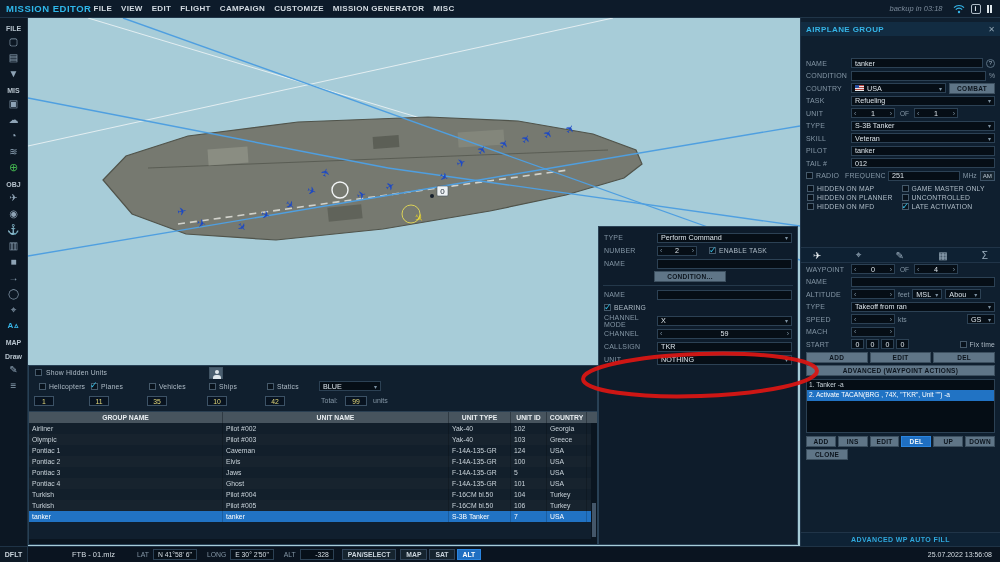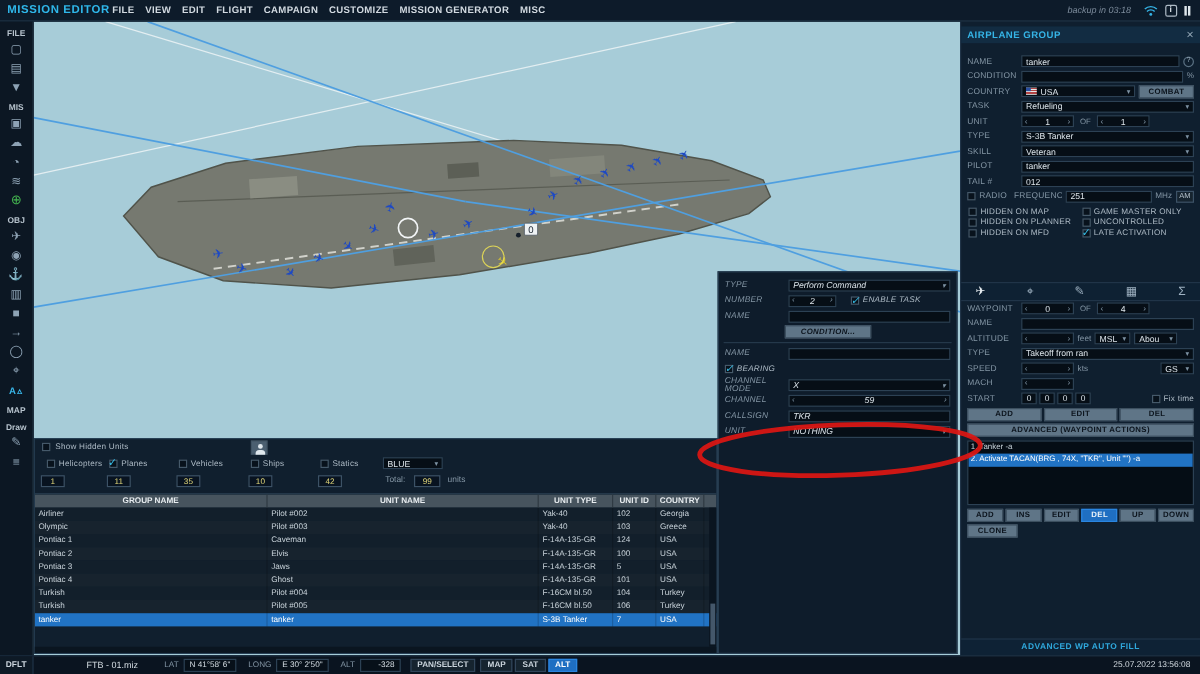--- a/index.html
+++ b/index.html
@@ -45,54 +45,54 @@
   .of{color:#8496a5;font-size:6.5px;padding:0 2px;flex:none;}
   .unit-label{color:#8496a5;font-size:6.8px;flex:none;}
   .qbtn{width:9px;height:9px;flex:none;border-radius:50%;border:1px solid #5a7082;color:#9fb2c2;font-size:6px;display:flex;align-items:center;justify-content:center;cursor:pointer;}
   .ambox{height:10px;flex:none;padding:0 2px;border:1px solid #3c5266;background:#16242f;color:#b9c5cf;font-size:6.2px;display:flex;align-items:center;cursor:pointer;}
   .mini{width:13px;height:10px;flex:none;background:#060e16;border:1px solid #2c4154;display:flex;align-items:center;justify-content:center;font-size:7px;color:#dbe3e9;cursor:text;}
   .flag{display:inline-block;width:9px;height:6px;margin-right:3px;flex:none;background:repeating-linear-gradient(180deg,#b34444 0 1px,#e8e8e8 1px 2px);position:relative;}
   .flag::after{content:"";position:absolute;left:0;top:0;width:4px;height:3px;background:#2a4fa0;}
 
   
   #right{position:absolute;right:0;top:18px;width:200px;height:528px;background:#0f1f2f;border-left:1px solid #203448;display:flex;flex-direction:column;padding-top:4px;z-index:5;}
-  .phead{height:14px;flex:none;background:#122c42;display:flex;align-items:center;padding:0 5px;margin-bottom:9px;}
+  .phead{height:14px;flex:none;background:#122c42;display:flex;align-items:center;padding:0 5px;margin-bottom:21px;}
   .phead .t{color:#35b4e6;font-weight:bold;font-size:8px;letter-spacing:.4px;flex:1;}
   .close{color:#8fa3b2;font-size:8px;cursor:pointer;}
   #ag-checkboxes{display:grid;grid-template-columns:1fr 1fr;gap:2px 2px;padding:3px 6px;}
   .cbitem{display:flex;align-items:center;gap:3px;cursor:pointer;}
   .wicons{display:flex;align-items:center;justify-content:space-between;padding:0 12px;height:16px;margin-top:34px;border-top:1px solid #203448;border-bottom:1px solid #203448;background:#0e2133;}
   .wicon{color:#9fb2c2;font-size:10px;cursor:pointer;}
   .wicon:first-child{color:#e8eef2;}
   .btnrow{display:flex;gap:2px;padding:1px 5px;}
   .actlist{margin:2px 5px;height:54px;background:#050d15;border:1px solid #2c4154;overflow:hidden;font-size:6.6px;}
   .act{padding:1px 2px;color:#c9d3da;line-height:1.3;cursor:pointer;}
   .act.sel{background:#2173c4;color:#fff;}
   .autofill{margin-top:auto;height:14px;flex:none;background:#0e2235;border-top:1px solid #203448;display:flex;align-items:center;justify-content:center;color:#2fa8dc;font-weight:bold;font-size:7px;letter-spacing:.4px;cursor:pointer;}
 
   
   #dialog{position:absolute;left:598px;top:226px;width:200px;height:319px;background:#0e1c2b;border:1px solid #2a4155;padding-top:4px;z-index:6;}
-  #dialog .frow{height:13px;font-style:italic;}
+  #dialog .frow{height:13px;}
   #dialog .dl{width:50px;flex:none;color:#8496a5;font-size:7px;letter-spacing:.2px;}
   .condbtn{margin-left:50px;width:72px;}
   .dsep{height:1px;background:#24384a;margin:2px 4px;}
 
   
   #unitlist{position:absolute;left:28px;top:365px;width:570px;height:180px;background:#101f2e;border:1px solid #274055;z-index:7;display:flex;flex-direction:column;}
   .ulhead{height:13px;flex:none;background:#13304a;display:flex;align-items:center;padding:0 5px;color:#35b4e6;font-weight:bold;font-size:8px;letter-spacing:.4px;}
   .ulrow{position:relative;height:14px;flex:none;}
   .ulrow .cb{position:absolute;top:3px;}
   .r1 .cb{left:6px;}
   .r1 .cbl{position:absolute;left:17px;top:3px;}
   .person{position:absolute;left:180px;top:1px;width:14px;height:12px;background:#4b5f70;border:1px solid #32445366;cursor:pointer;}
   .person::before{content:"";position:absolute;left:5px;top:1.5px;width:4px;height:4px;border-radius:50%;background:#dfe7ec;}
   .person::after{content:"";position:absolute;left:3px;top:6.5px;width:8px;height:4px;border-radius:3px 3px 0 0;background:#dfe7ec;}
   .fg{position:absolute;top:3px;display:flex;align-items:center;gap:3px;cursor:pointer;}
   .fg .cb{position:static;}
-  .coalition{position:absolute;left:290px;top:1px;width:50px;flex:none;}
+  .coalition{position:absolute;left:290px;top:1px;width:62px;flex:none;}
   .countbox{position:absolute;top:2px;width:20px;height:10px;border:1px solid #3c5266;background:#081320;color:#e3d87a;display:flex;align-items:center;justify-content:center;font-size:6.8px;}
   .r3 .tlabel{position:absolute;left:292px;top:3px;color:#8496a5;font-size:7px;}
   .countbox.total{left:316px;width:22px;}
   .r3 .tlabel.units{left:344px;}
   .utable{margin-top:3px;flex:1;position:relative;border-top:1px solid #2a3f52;overflow:hidden;}
   .thead{display:flex;height:11px;background:#47545e;color:#e8edf0;font-weight:bold;font-size:6.8px;}
   .th{display:flex;align-items:center;justify-content:center;border-right:1px solid #2f3a43;overflow:hidden;white-space:nowrap;cursor:pointer;}
   .c0{width:194px;}.c1{width:226px;}.c2{width:62px;}.c3{width:36px;}.c4{width:40px;}
   .trow{display:flex;height:11px;font-size:6.8px;color:#c9d3da;cursor:pointer;}
   #ul-tbody .trow:nth-child(odd){background:#121f2b;}

